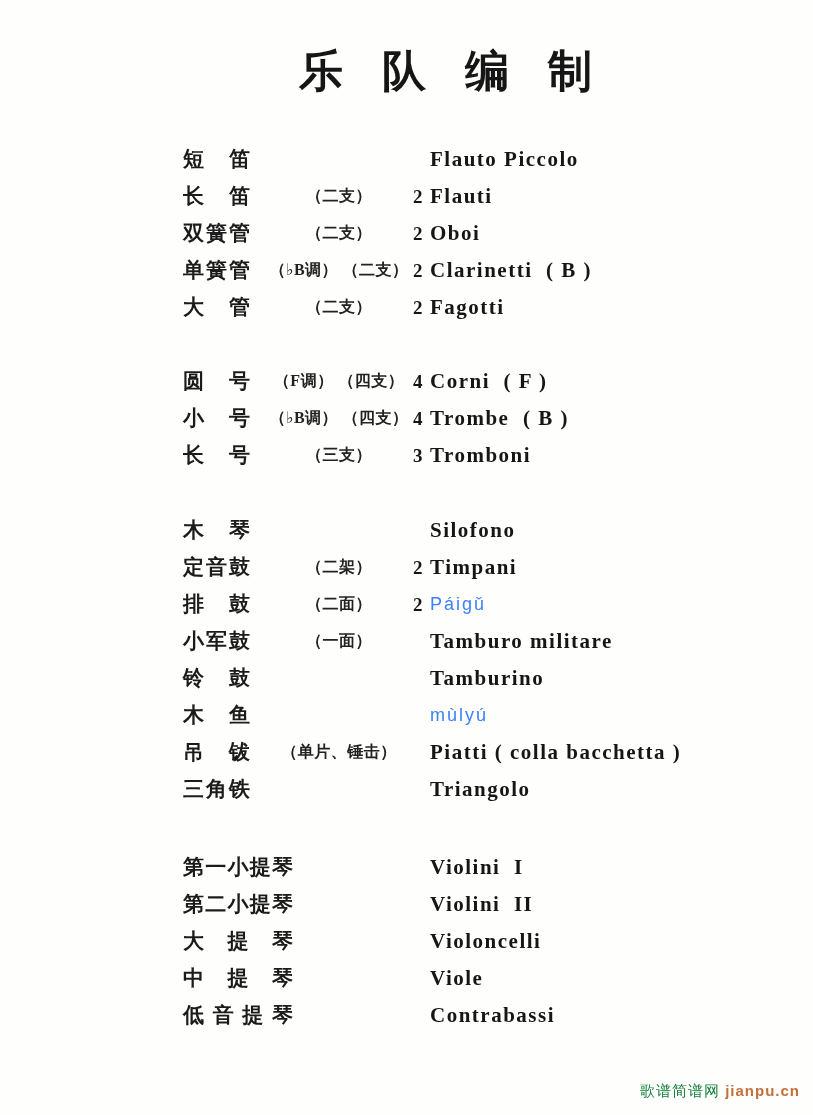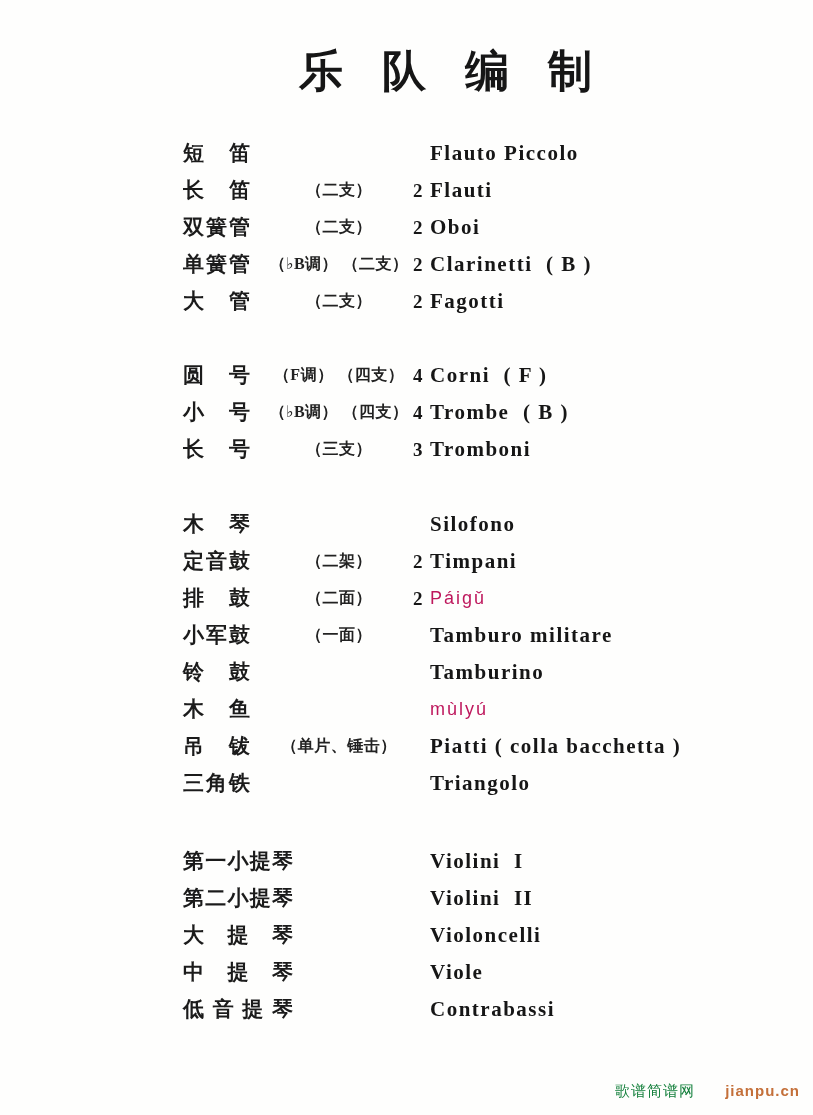--- a/index.html
+++ b/index.html
@@ -7,21 +7,21 @@
     position:relative; width:813px; height:1115px; margin:0 auto;
     background:#fefefd; color:#1b1b1b; overflow:hidden;
     font-family:"Liberation Serif","DejaVu Serif",serif;
   }
   .title {
     position:absolute; top:42px; left:0; width:100%;
     text-align:center; padding-left:79px; box-sizing:border-box;
     font-size:44px; font-weight:bold; word-spacing:26px;
     letter-spacing:1px; white-space:pre; color:#161616;
   }
-  .list { position:absolute; top:135px; left:183px; width:600px; }
+  .list { position:absolute; top:141px; left:183px; width:600px; }
   .group { }
   .g-brass   { margin-top:37px; }
   .g-perc    { margin-top:38px; }
   .g-strings { margin-top:41px; }
   .row { display:flex; align-items:center; height:37px; }
   .cn {
     display:inline-block; width:67px; margin-right:15px;
     font-size:21px; font-weight:bold; color:#1b1b1b;
     text-align:justify; text-align-last:justify; line-height:37px;
     flex:0 0 auto; white-space:nowrap;
@@ -36,29 +36,29 @@
   .qty {
     display:inline-block; width:17px; flex:0 0 auto;
     font-size:19px; font-weight:bold; color:#161616;
   }
   .name {
     display:inline-block; font-size:21px; font-weight:bold;
     letter-spacing:1.5px; color:#161616; white-space:pre;
   }
   .name.pinyin {
     font-family:"Liberation Sans","DejaVu Sans",sans-serif;
-    font-weight:normal; font-size:18px; letter-spacing:2px; color:#be185d;
+    font-weight:normal; font-size:18px; letter-spacing:2px; color:#3b82f6;
   }
   .watermark {
     position:absolute; top:1082px; right:13px;
     font-family:"Liberation Sans","DejaVu Sans",sans-serif;
     font-size:15px; letter-spacing:1px; white-space:pre;
   }
   .wm-name { color:#15803d; }
-  .wm-url  { color:#c4703a; font-weight:bold;margin-left:25px; }
+  .wm-url  { color:#c4703a; font-weight:bold; }
 </style>
 </head>
 <body>
 
 <div class="page">
 
   <div class="title">乐 队 编 制</div>
 
   <div class="list">
 

